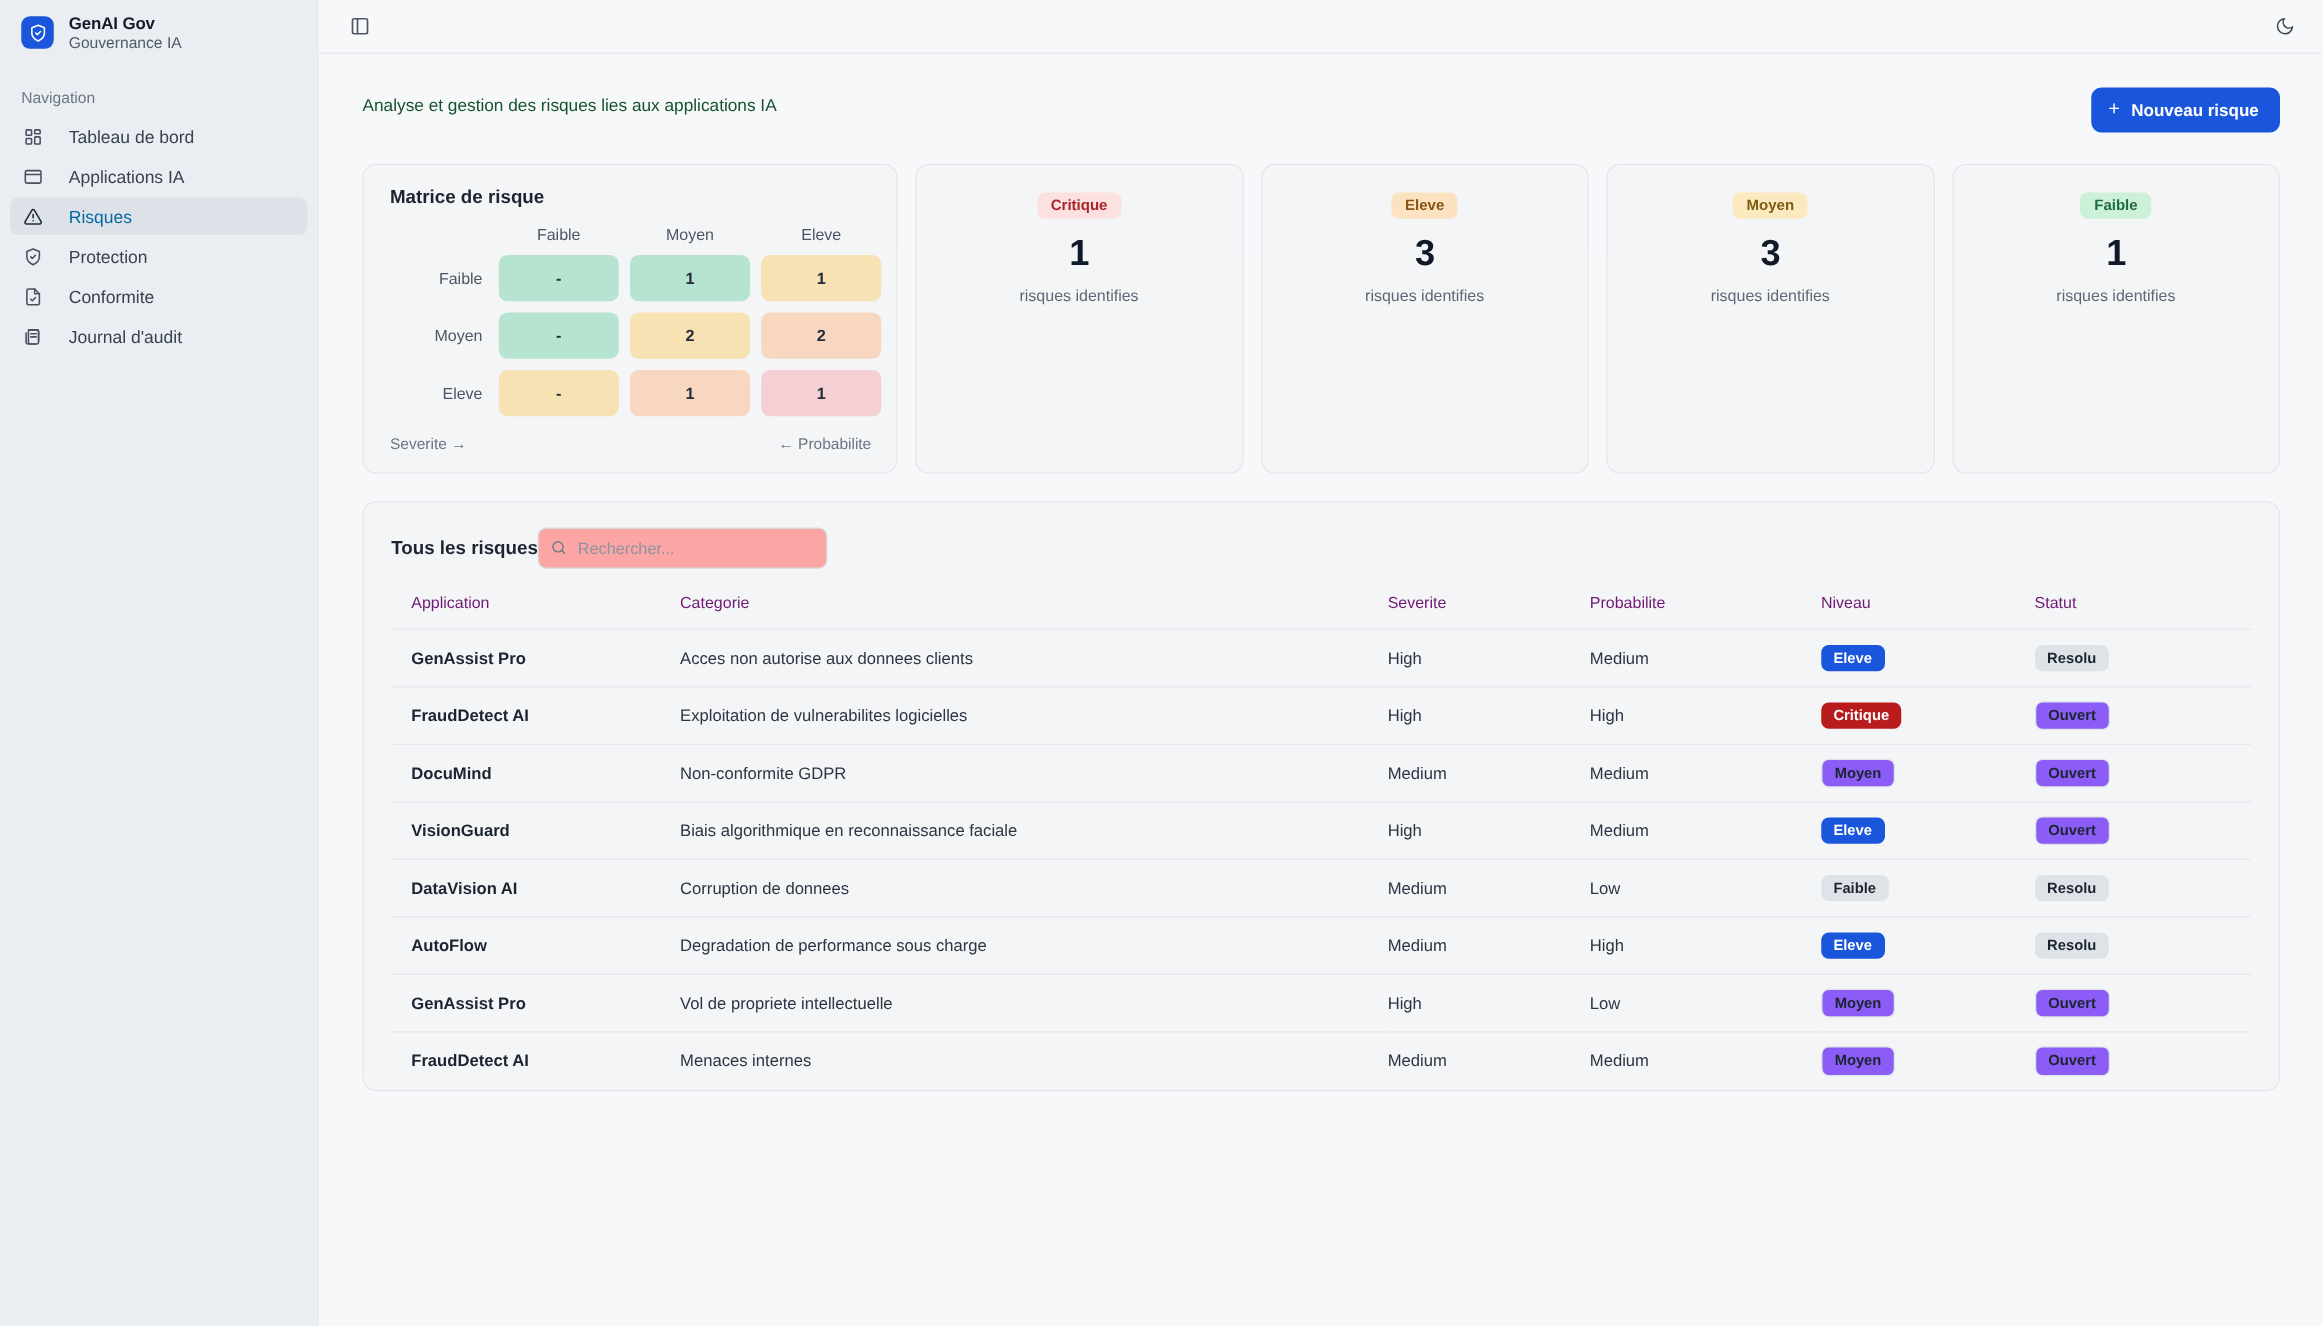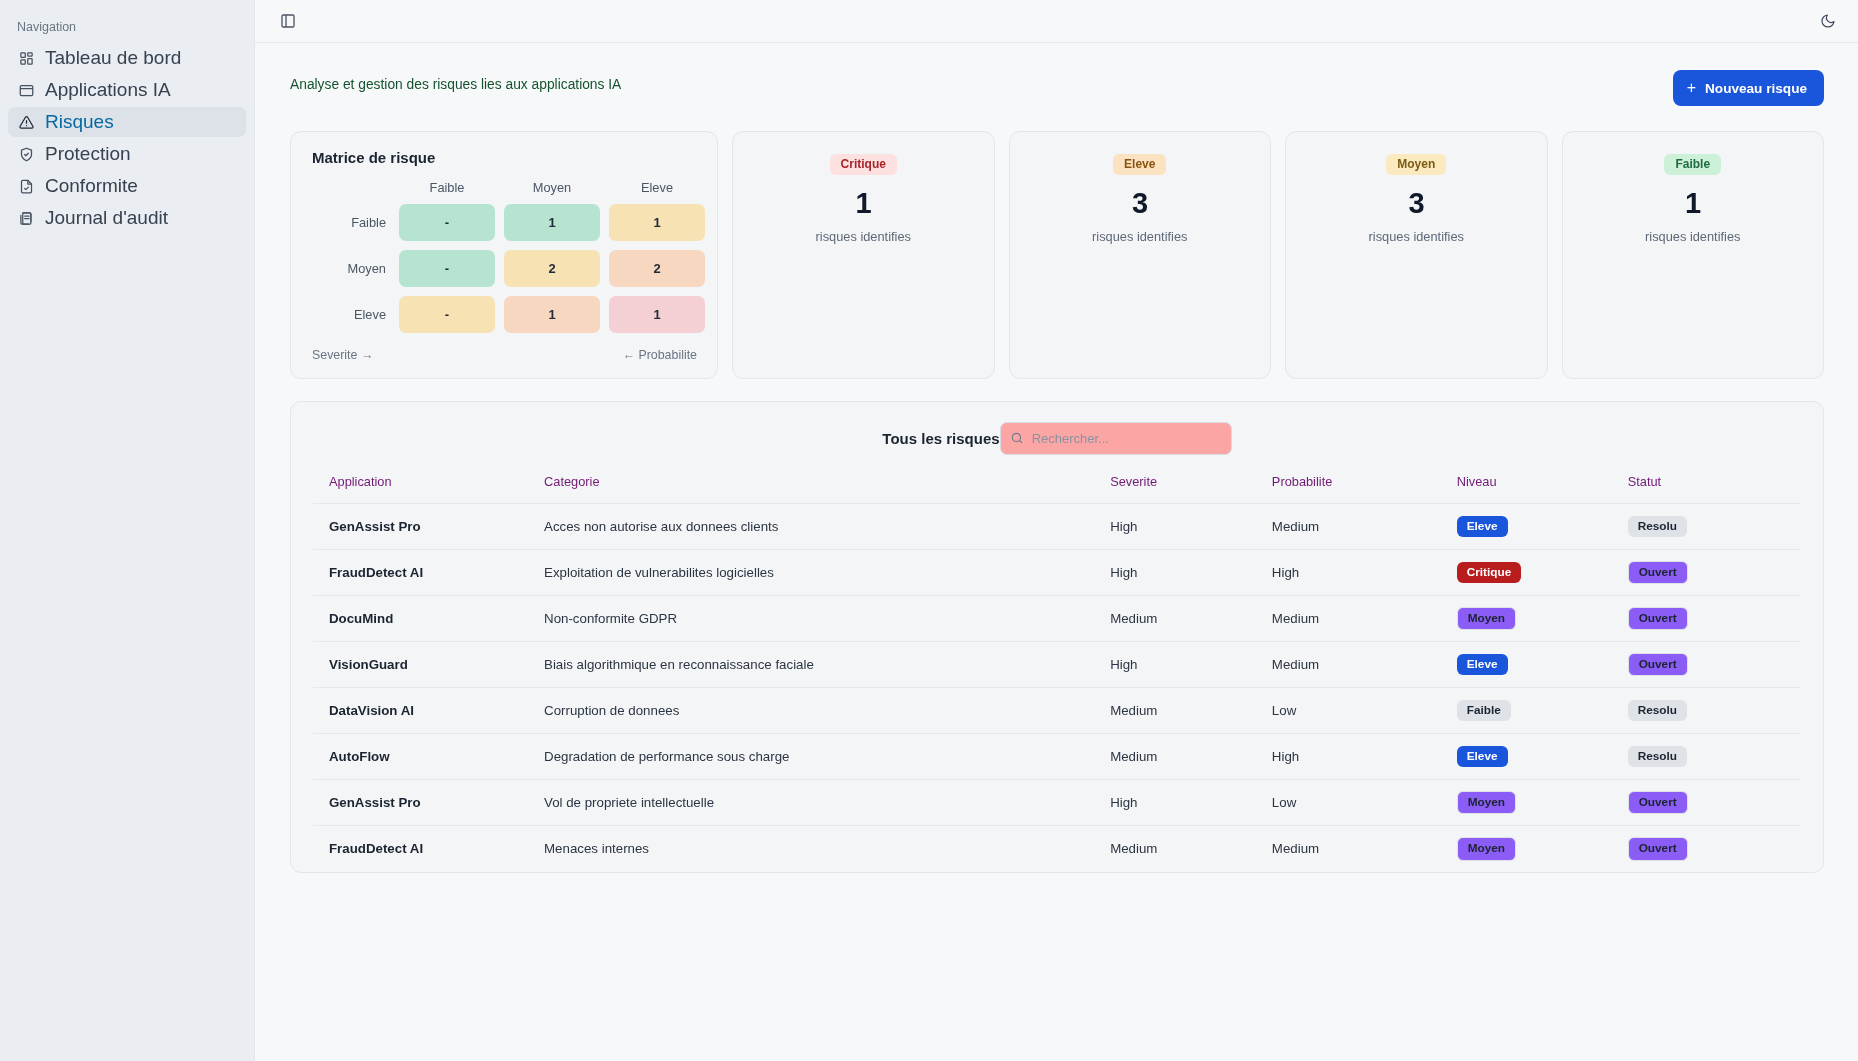--- a/index.html
+++ b/index.html
@@ -34,24 +34,24 @@
   .brand-text { line-height: 1.15; }
   .brand-name { font-size: 13.5px; font-weight: bold; color: #141b29; letter-spacing: -0.1px; }
   .brand-sub  { font-size: 12.5px; color: #4e5a68; margin-top: 1px; }
 
   .nav-section-label {
     font-size: 12.5px; color: #6b7684;
     padding: 20px 0 9px 17px;
   }
   .nav { padding: 0 8px; display: flex; flex-direction: column; gap: 2px; }
   .nav-item {
-    display: flex; align-items: center; gap: 11px;
+    display: flex; align-items: center; gap: 21px;
     height: 30px; padding: 0 10px;
     border-radius: 7px;
-    font-size: 19px; color: #37414f;
+    font-size: 14px; color: #37414f;
     cursor: pointer;
   }
   .nav-item .ico { width: 16px; height: 16px; display:flex; align-items:center; justify-content:center; flex:0 0 16px; }
   .nav-item.active { background: #dde2e8; color: #0369a1; }
 
   
   .main { flex: 1 1 auto; display: flex; flex-direction: column; min-width: 0; background: #f7f8fa; }
   .topbar {
     height: 43px; flex: 0 0 43px;
     border-bottom: 1px solid #e5e8ec;
@@ -112,21 +112,21 @@
   .stat-badge {
     font-size: 12px; font-weight: bold;
     border-radius: 6px; padding: 4px 11px;
     line-height: 1.1;
   }
   .stat-value { font-size: 29px; font-weight: bold; color: #10192a; margin-top: 12px; letter-spacing: -0.5px; }
   .stat-label { font-size: 12.8px; color: #5d6877; margin-top: 9px; }
 
   
   .table-card { margin-top: 22px; padding: 20px 22px 0 22px; }
-  .table-head-row { display: flex; align-items: center; justify-content: center; }
+  .table-head-row { display: flex; align-items: center; justify-content: flex-start; }
   .search-wrap {
     position: relative; width: 232px; height: 33px;
     border: 1px solid #d7dce2; border-radius: 7px; background: #fca5a5;
     display: flex; align-items: center; padding-left: 31px;
   }
   .search-ico { position: absolute; left: 9px; top: 8px; }
   .search-input {
     border: none; background: transparent; outline: none;
     font-size: 13px; color: #2b3543; width: 100%;
     font-family: "Liberation Sans", sans-serif;
@@ -161,20 +161,32 @@
   .badge-solid-red  { background: #b91c1c; color: #fff; }
   .badge-outline    { background: #8b5cf6; color: #1b2431; border: 1px solid #dfe3e8; }
   .badge-grey       { background: #dfe3e8; color: #1b2431; }
 </style>
 </head>
 <body>
 
 <div class="app">
 
   <aside class="sidebar">
+    <div class="brand">
+      <div class="brand-logo">
+        <svg width="15" height="15" viewBox="0 0 24 24" fill="none" stroke="#ffffff" stroke-width="2" stroke-linecap="round" stroke-linejoin="round">
+          <path d="M12 22s8-4 8-10V5l-8-3-8 3v7c0 6 8 10 8 10z"></path>
+            <path d="M9 12l2 2 4-4"></path>
+        </svg>
+      </div>
+      <div class="brand-text">
+        <div class="brand-name">GenAI Gov</div>
+        <div class="brand-sub">Gouvernance IA</div>
+      </div>
+    </div>
 
     <div class="nav-section-label">Navigation</div>
 
     <nav class="nav">
       <div class="nav-item">
         <span class="ico">
           <svg width="15" height="15" viewBox="0 0 24 24" fill="none" stroke="#46515f" stroke-width="2" stroke-linejoin="round">
             <rect x="3" y="3" width="7" height="7" rx="1"></rect>
               <rect x="14" y="3" width="7" height="5" rx="1"></rect>
             <rect x="14" y="12" width="7" height="9" rx="1"></rect>

